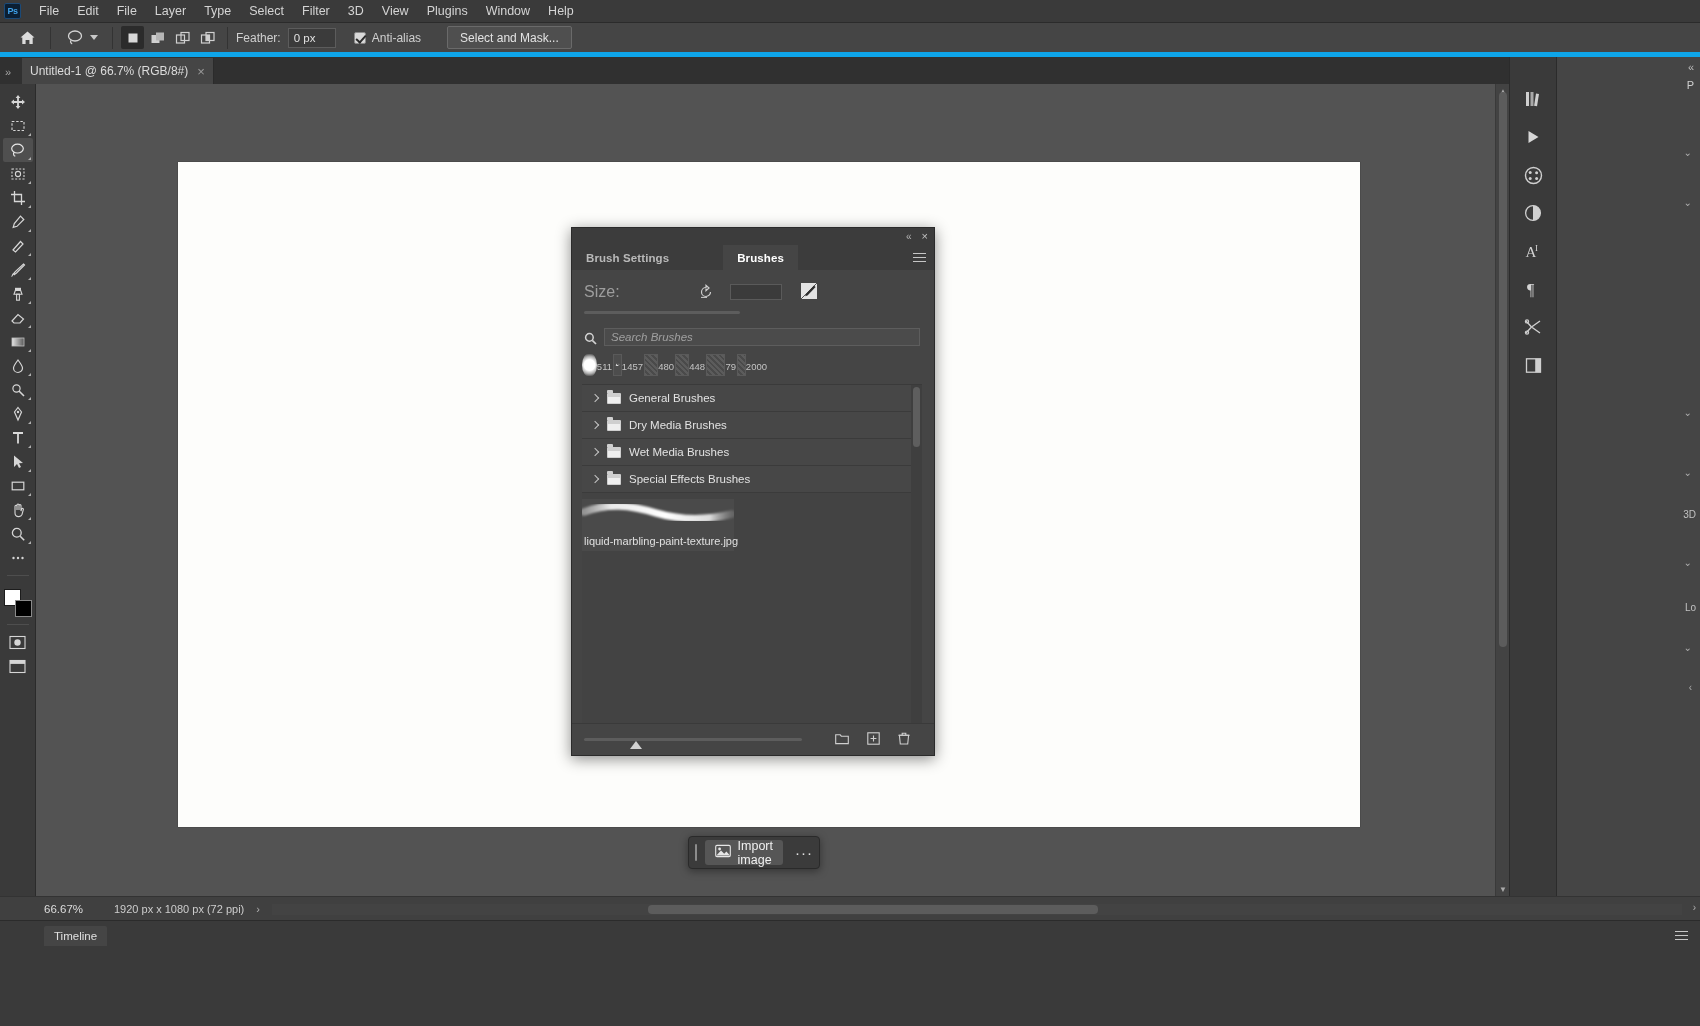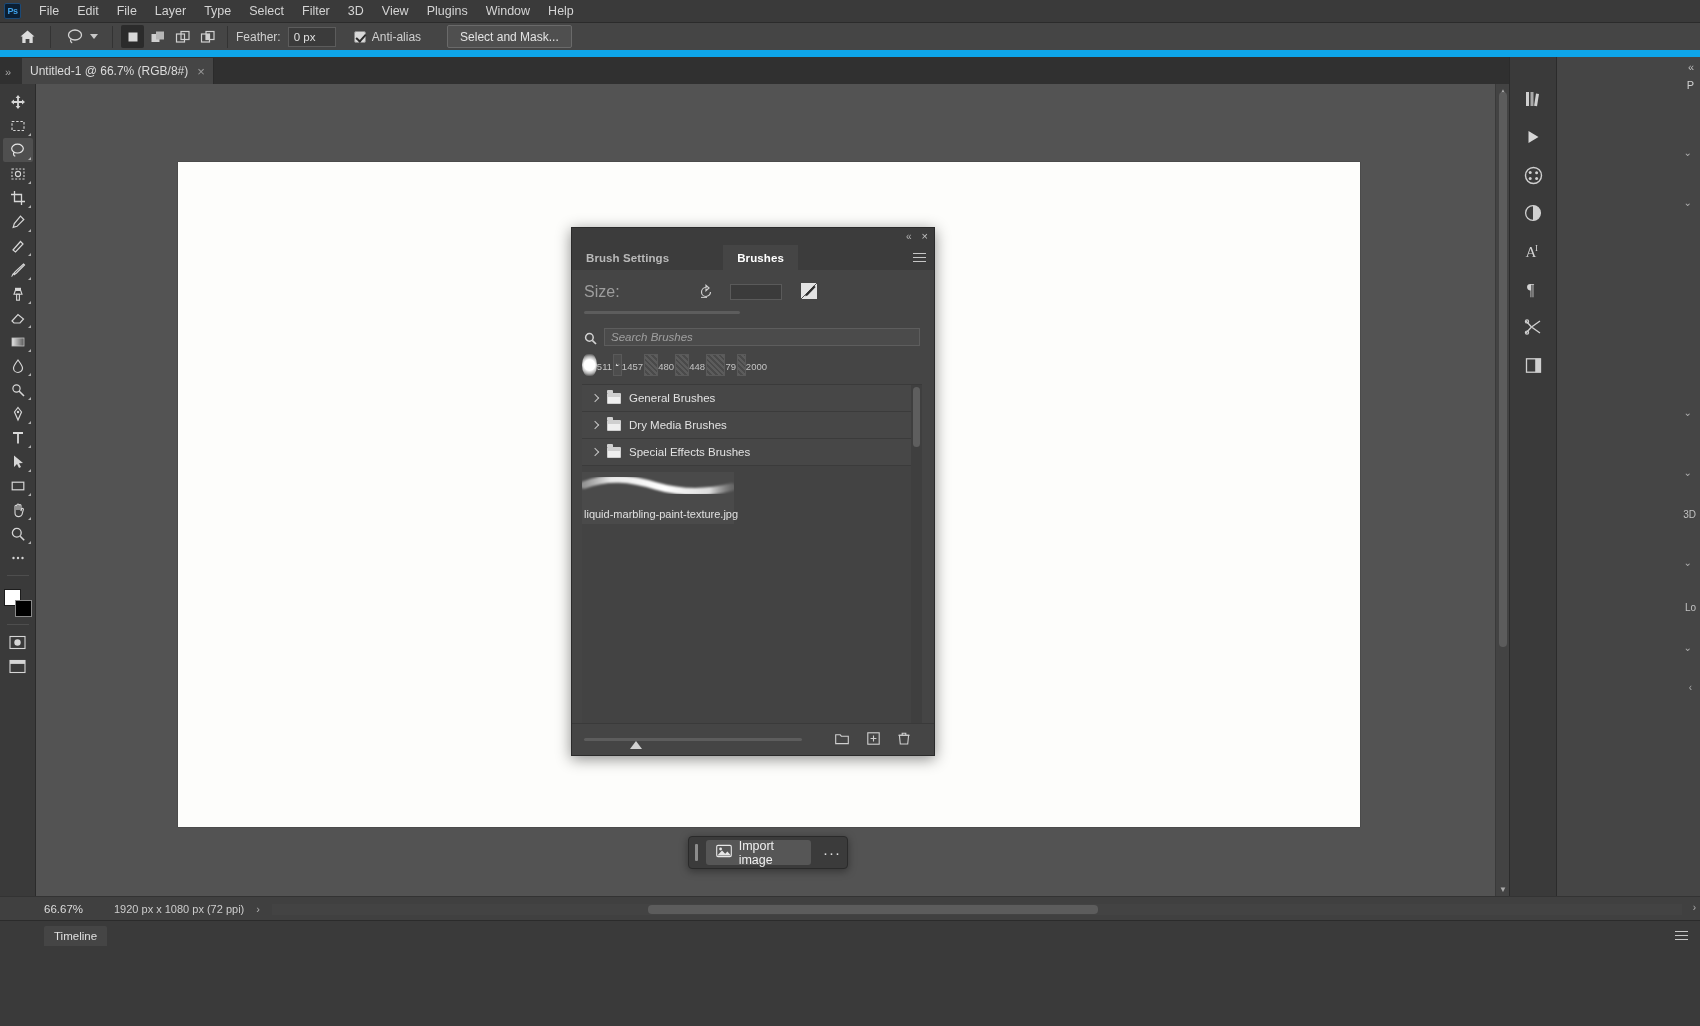--- a/index.html
+++ b/index.html
@@ -27,21 +27,21 @@
   }
   .menu-item {
     font-size: 12.5px; color: #d4d4d4; padding: 3px 9px; cursor: default;
     white-space: nowrap;
   }
 
   
   .optionsbar {
     position: absolute; top: 23px; left: 0; width: 1700px; height: 34px;
     background: #454545; display: flex; align-items: center;
-    border-bottom: 7px solid #0ea5e9;
+    border-bottom: 5px solid #0ea5e9;
   }
   .ob-sep { width: 1px; height: 22px; background: #333; margin: 0 8px; }
   .home-btn {
     width: 30px; height: 26px; display: flex; align-items: center; justify-content: center;
     margin-left: 12px;
   }
   .tool-preset {
     display: flex; align-items: center; gap: 5px; padding: 0 6px; height: 26px;
   }
   .lasso-glyph { width: 20px; height: 20px; }
@@ -254,21 +254,21 @@
   }
   .footer-handle {
     position: absolute; left: 46px; top: 3px; width: 0; height: 0;
     border-left: 6px solid transparent; border-right: 6px solid transparent;
     border-bottom: 8px solid #d2d2d2;
   }
   .footer-icons { position: absolute; right: 24px; display: flex; gap: 18px; align-items: center; }
 
   
   .import-bar {
-    position: absolute; left: 688px; top: 836px; width: 160px; height: 33px;
+    position: absolute; left: 688px; top: 836px; width: 132px; height: 33px;
     background: #3b3b3b; border: 1px solid #2a2a2a; border-radius: 4px;
     display: flex; align-items: center; box-shadow: 0 2px 8px rgba(0,0,0,.4);
   }
   .grip { width: 3px; height: 17px; background: #8c8c8c; margin-left: 6px; border-radius: 1px; }
   .import-btn {
     margin-left: 8px; height: 25px; padding: 0 10px; background: #565656;
     border-radius: 3px; display: flex; align-items: center; gap: 7px;
     color: #f0f0f0; font-size: 12.5px;
   }
   .import-dots { margin-left: 6px; color: #e0e0e0; font-size: 15px; letter-spacing: 1px; padding: 0 6px; }
@@ -653,20 +653,25 @@
       <div class="brush-list">
         <div class="folder-row">
           <span class="disclosure"></span>
           <span class="folder-icon"></span>
           <span class="folder-label">General Brushes</span>
         </div>
         <div class="folder-row">
           <span class="disclosure"></span>
           <span class="folder-icon"></span>
           <span class="folder-label">Dry Media Brushes</span>
+        </div>
+        <div class="folder-row">
+          <span class="disclosure"></span>
+          <span class="folder-icon"></span>
+          <span class="folder-label">Wet Media Brushes</span>
         </div>
         <div class="folder-row">
           <span class="disclosure"></span>
           <span class="folder-icon"></span>
           <span class="folder-label">Special Effects Brushes</span>
         </div>
 
         <div class="brush-item">
           <svg class="stroke-preview" viewBox="0 0 152 30" preserveAspectRatio="none">
             <defs>

